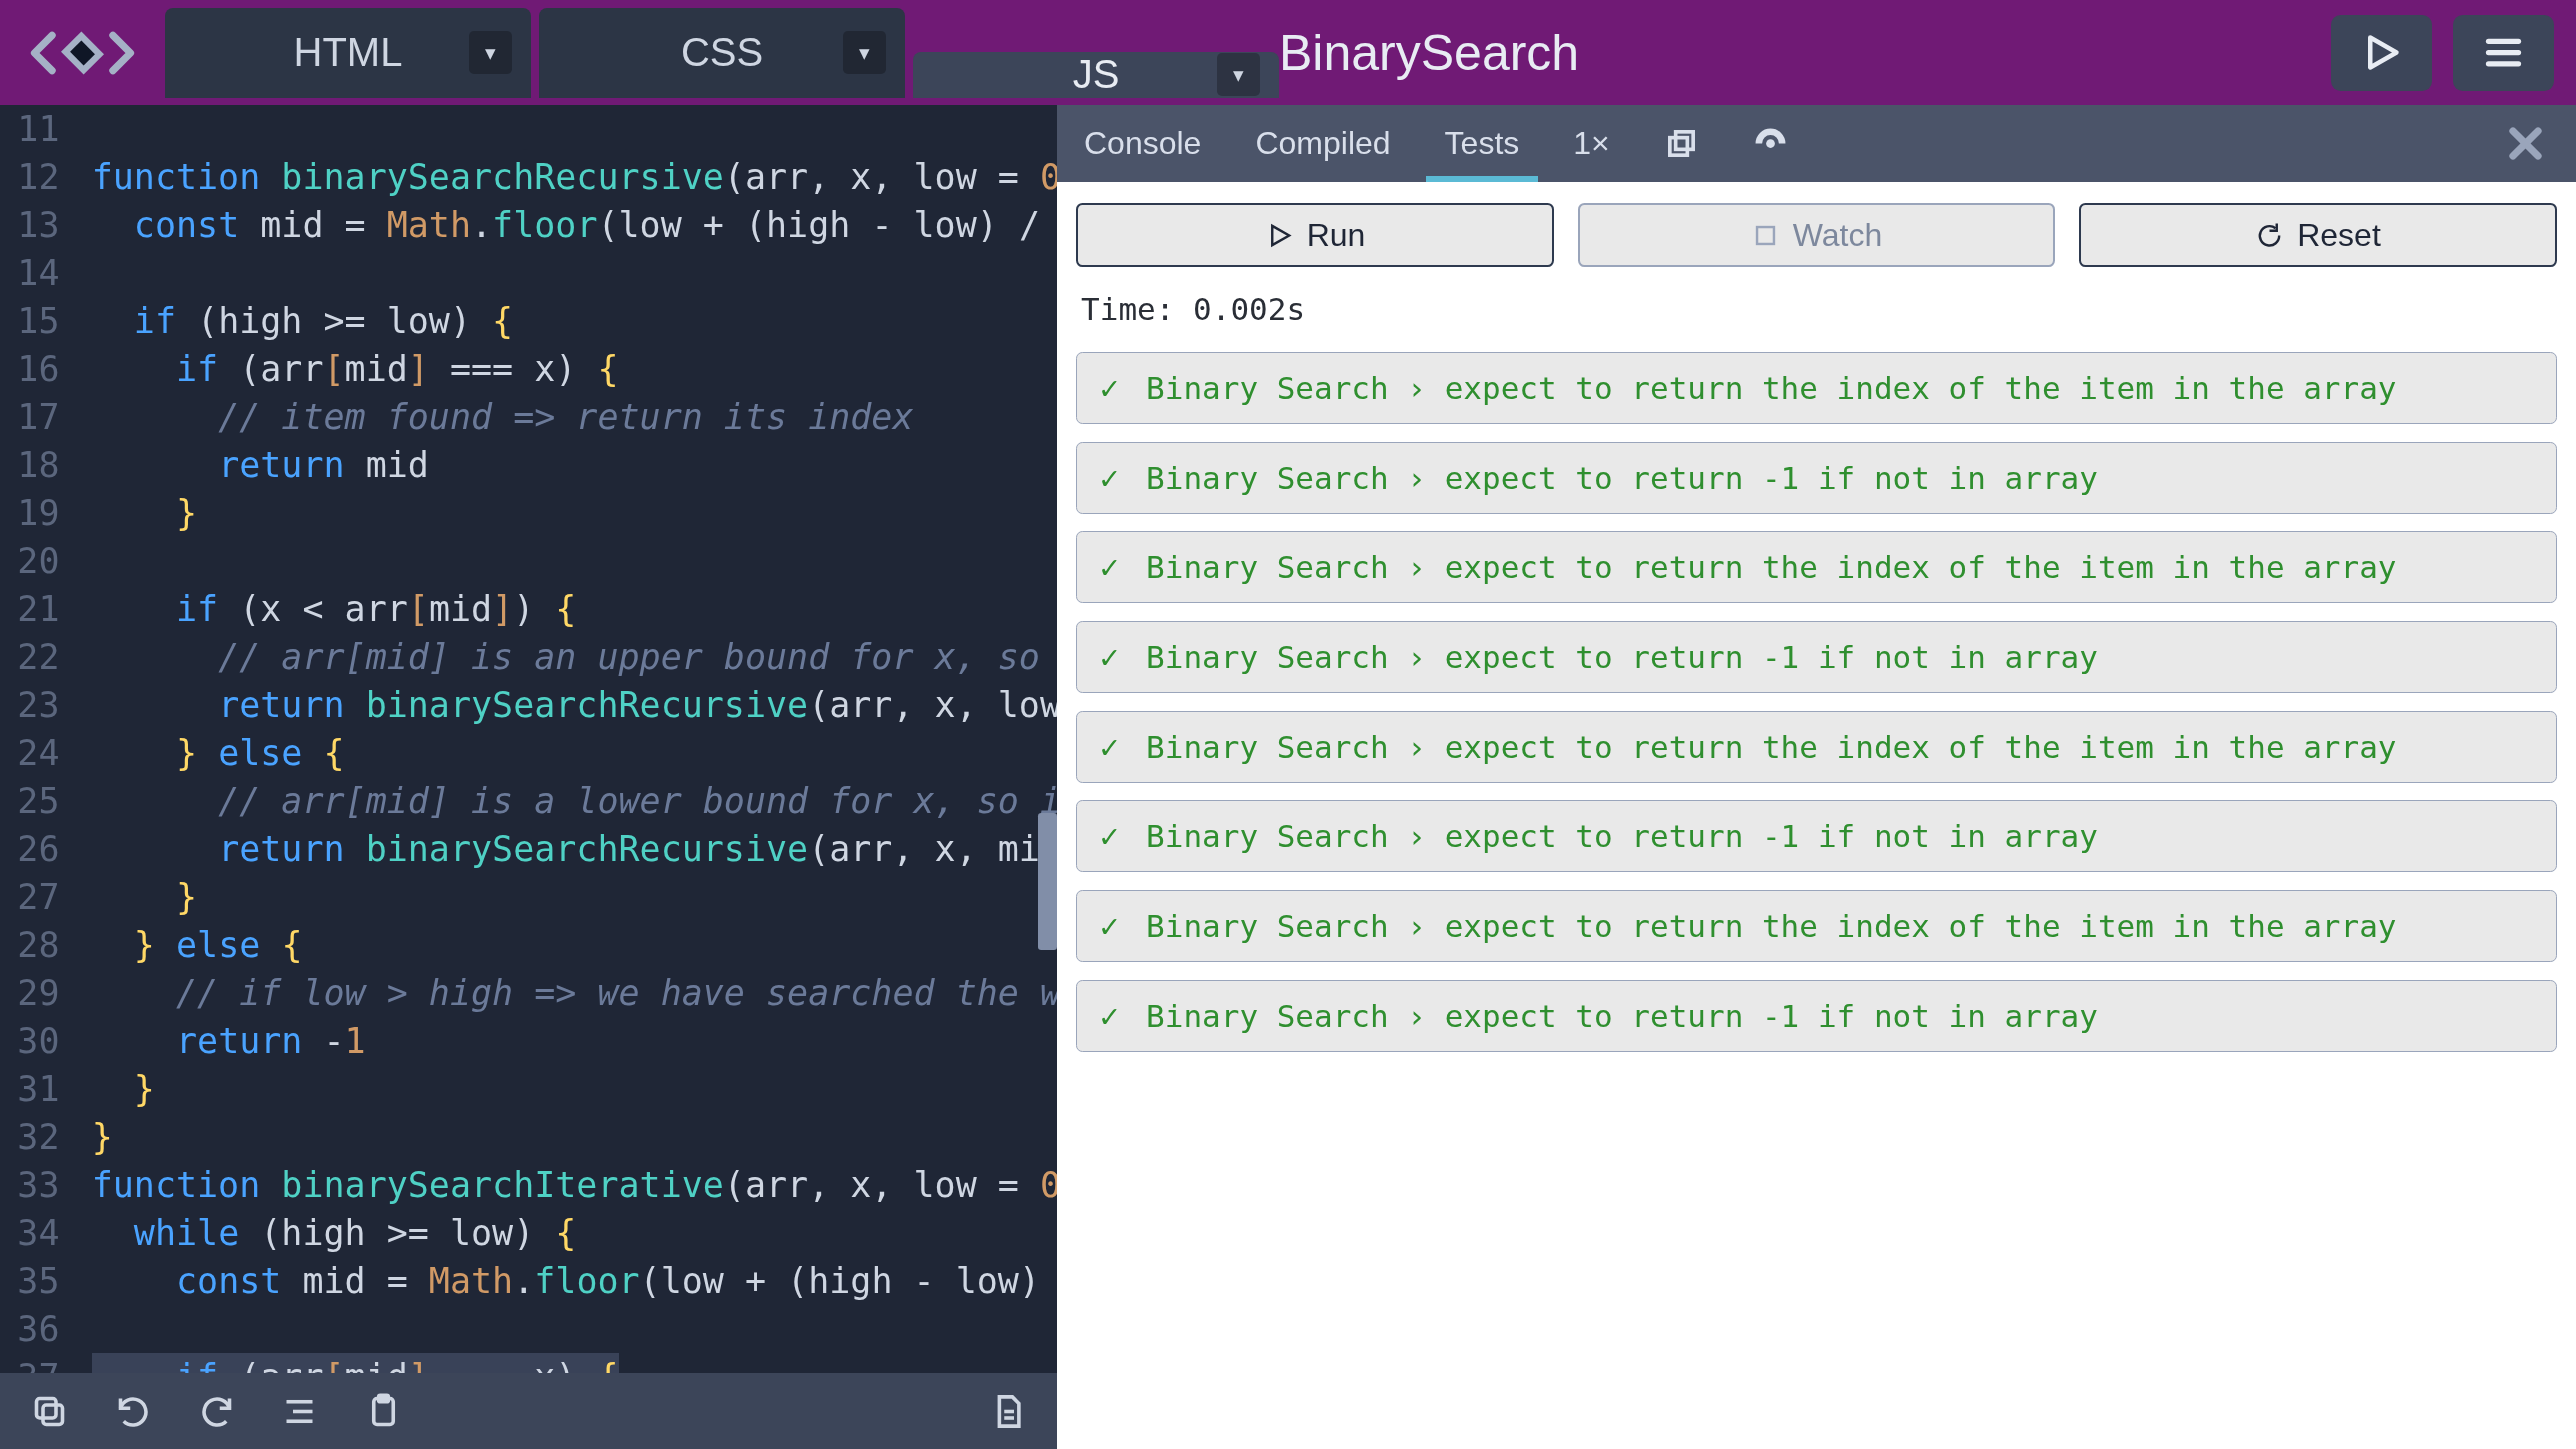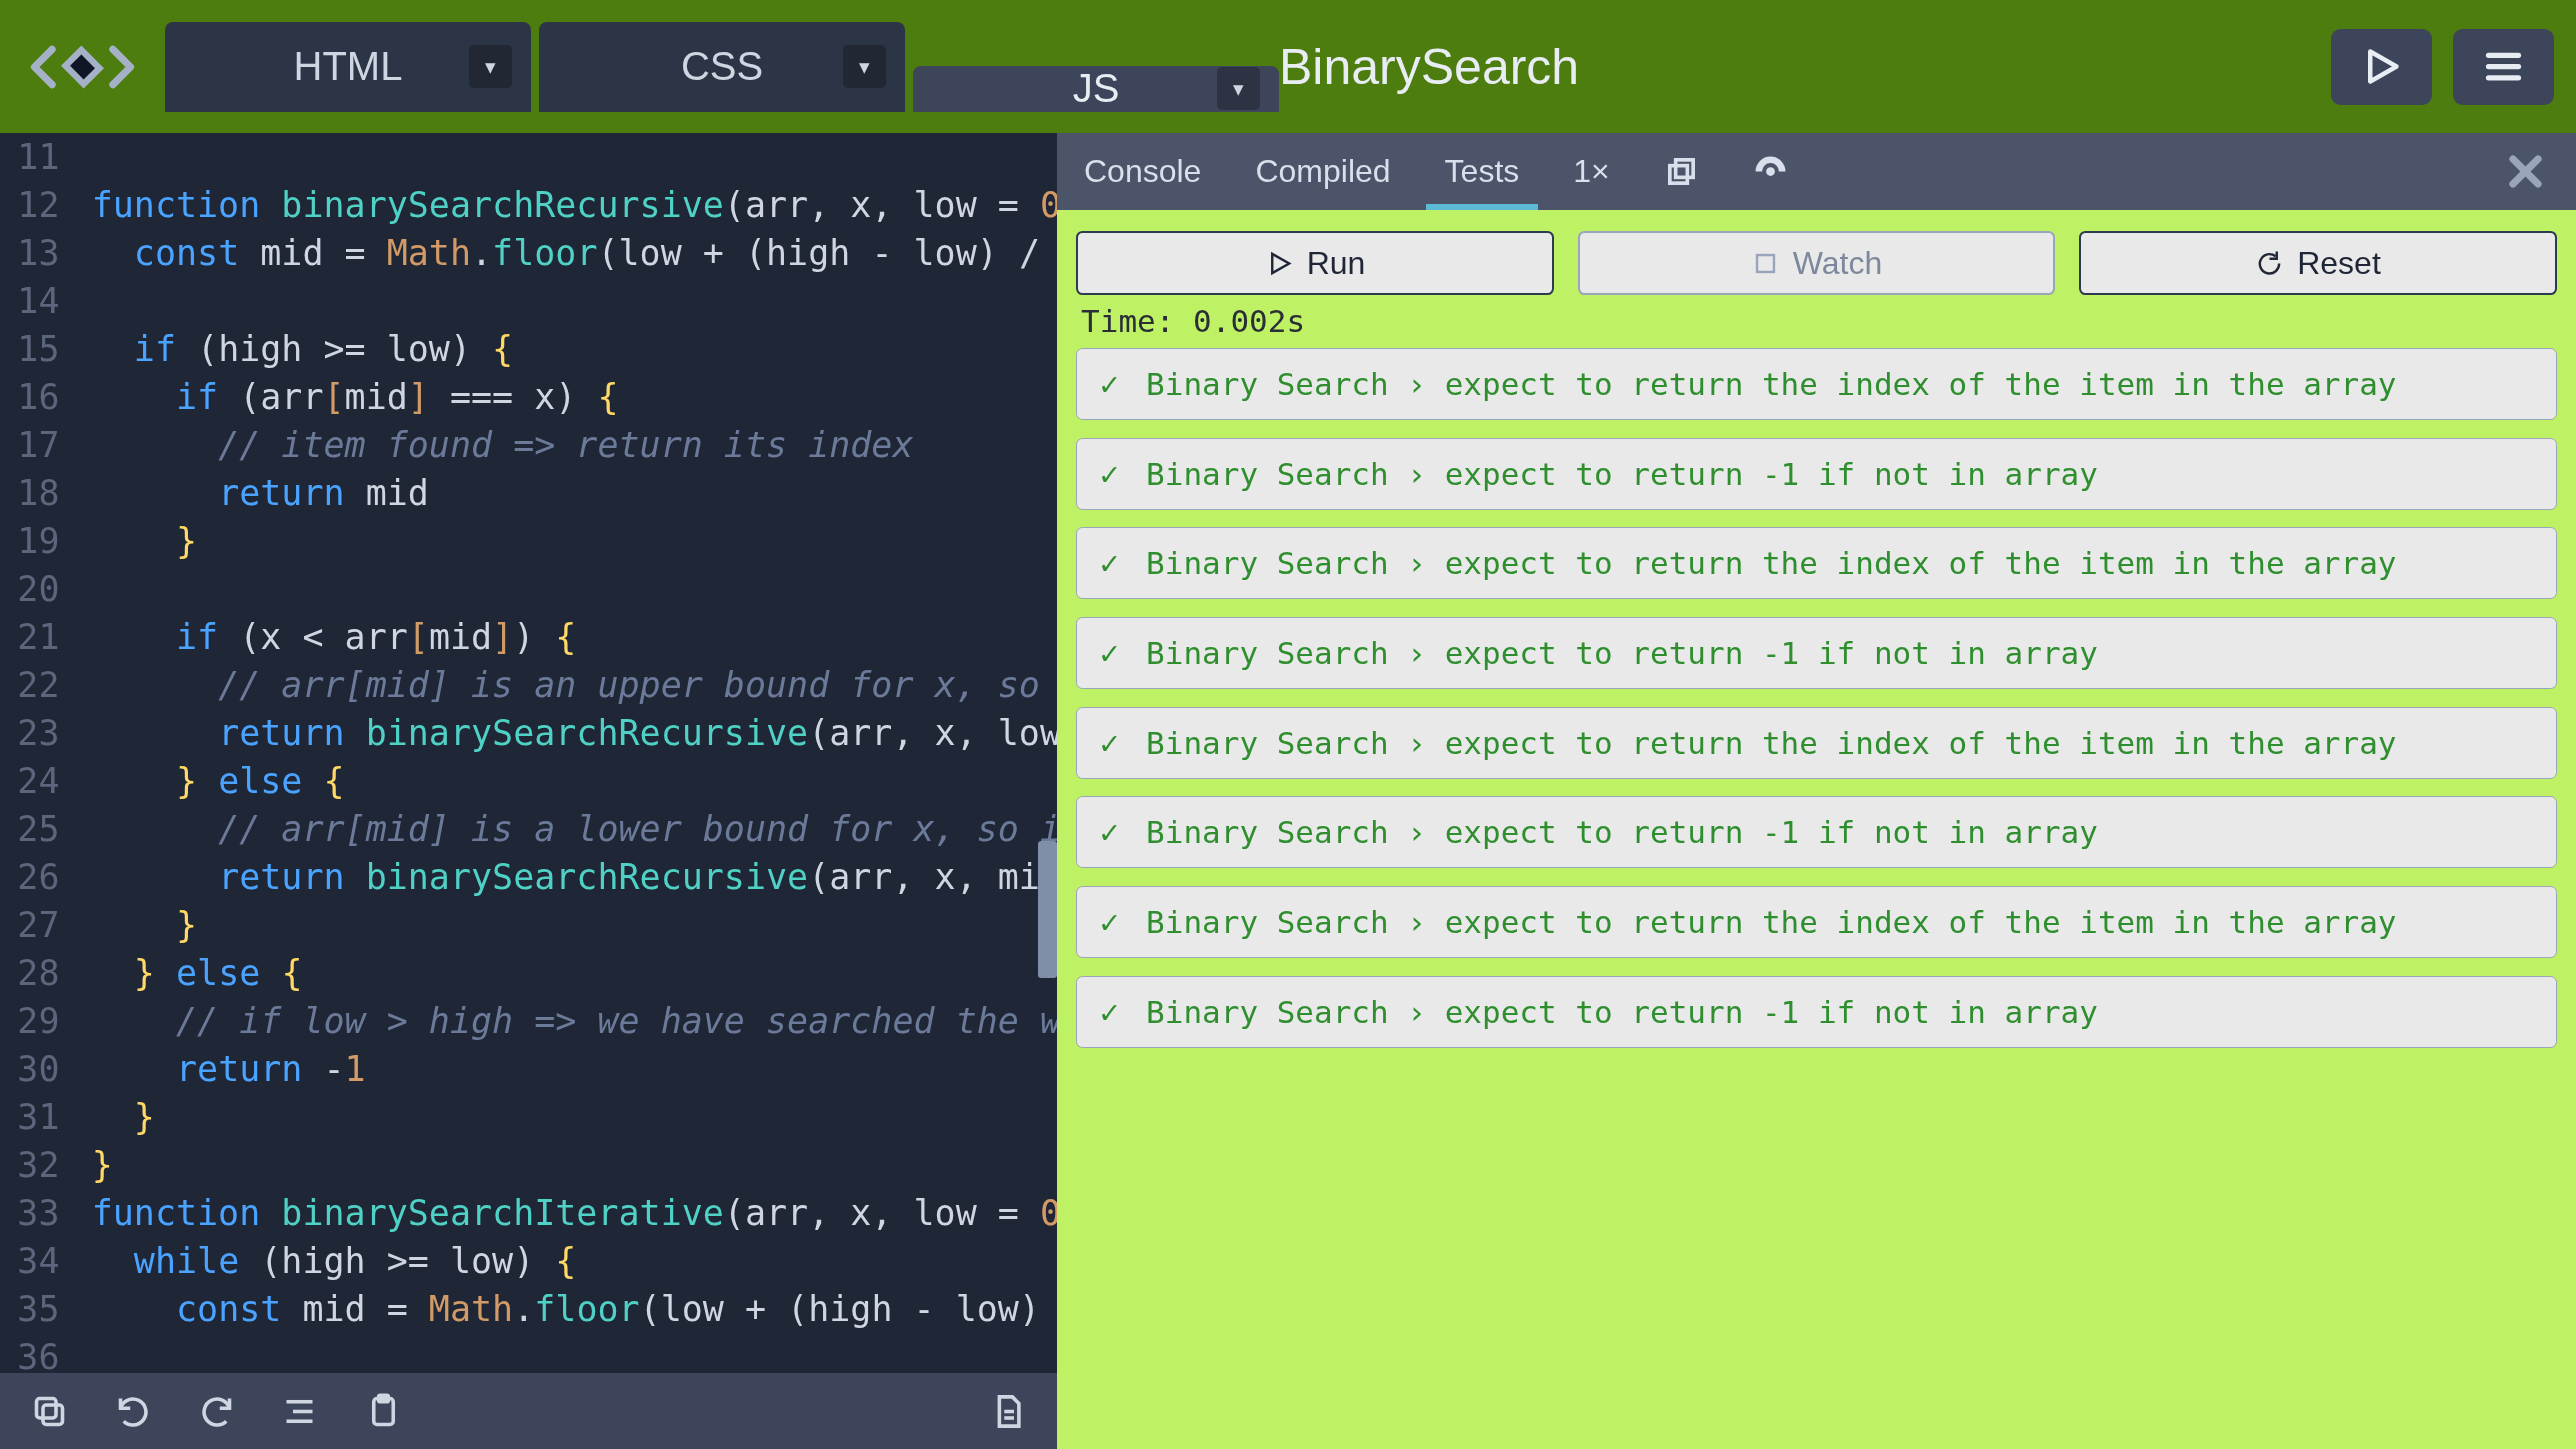--- a/index.html
+++ b/index.html
@@ -5,24 +5,24 @@
   * { box-sizing: border-box; margin: 0; padding: 0; }
   html, body { width: 2576px; height: 1449px; overflow: hidden; }
   body {
     font-family: -apple-system, BlinkMacSystemFont, "Segoe UI", sans-serif;
     background: #0f1626;
     display: flex;
     flex-direction: column;
   }
   
   .topbar {
-    height: 133px;
-    display: flex;
-    align-items: center;
-    background: #4d7c0f;
+    height: 105px;
+    display: flex;
+    align-items: center;
+    background: #701a75;
     padding: 23px 0;
   }
   .logo {
     width: 165px;
     display: flex;
     justify-content: center;
     align-items: center;
     color: #a5b1c6;
   }
   .logo svg { width: 113px; height: 64px; }
@@ -176,24 +176,25 @@
   .rtab.icon svg { width: 35px; height: 35px; stroke: #d9dfeb; fill: none; stroke-width: 2.5; }
   .rtab-close {
     margin-left: auto;
     padding: 0 29px;
     display: flex; align-items: center;
     color: #9aa5bb;
   }
   .rtab-close svg { width: 43px; height: 43px; }
   .right-body {
     flex: 1;
-    background: #bef264;
+    background: #ffffff;
     display: flex;
     flex-direction: column;
     padding: 21px 19.3px;
+    gap: 16px;
     overflow: hidden;
   }
   .action-row {
     display: flex;
     gap: 24px;
   }
   .act-btn {
     flex: 1;
     height: 64px;
     border: 2.4px solid #2e3a4f;

